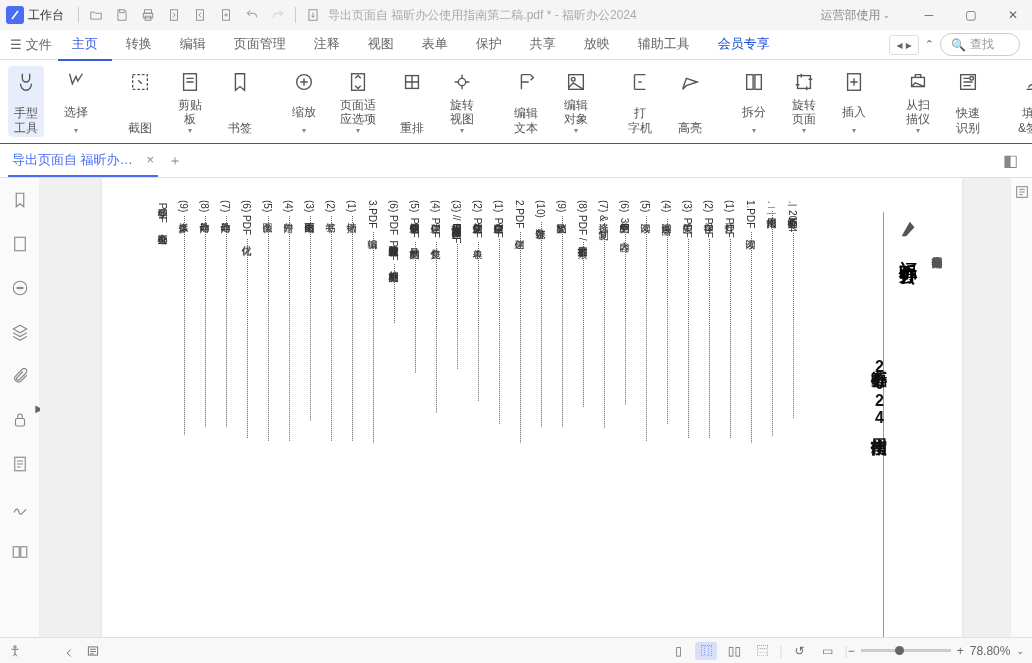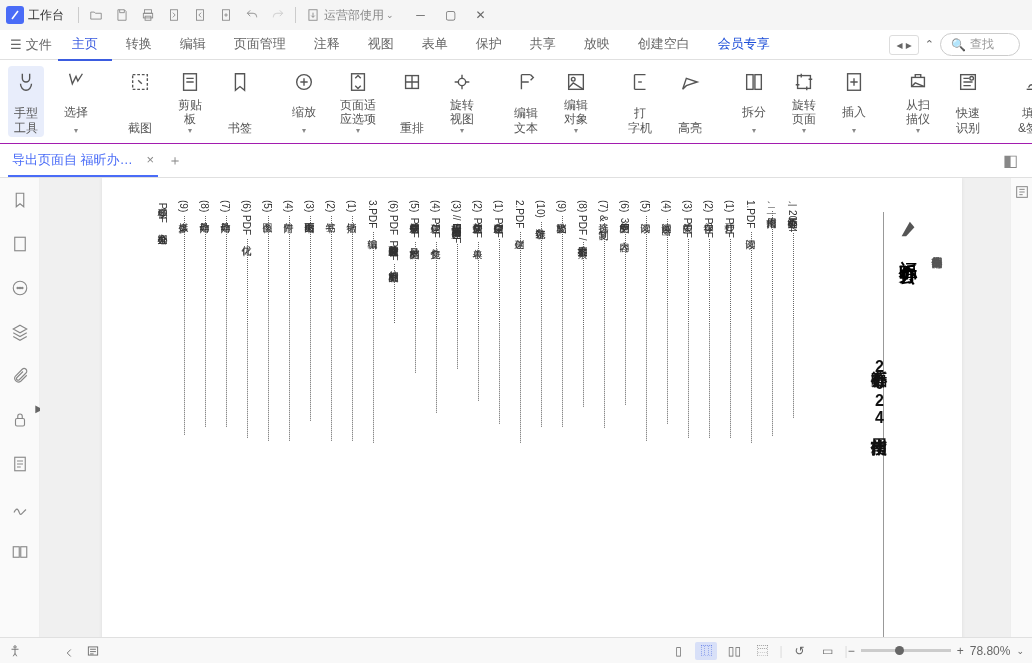--- a/index.html
+++ b/index.html
@@ -8,21 +8,21 @@
 
 .titlebar { height: 30px; background: #f5f5f5; display: flex; align-items: center; padding: 8px 6px; color: #888; font-size: 12px; }
 .titlebar .logo { width: 18px; height: 18px; background: #4a6cf7; border-radius: 3px; display: flex; align-items: center; justify-content: center; margin-right: 4px; }
 .titlebar .logo svg { width: 12px; height: 12px; fill: #fff; }
 .titlebar .workspace { color: #333; font-weight: 500; margin-right: 8px; }
 .titlebar .tb-icons { display: flex; gap: 4px; }
 .titlebar .tb-icon { width: 22px; height: 22px; display: flex; align-items: center; justify-content: center; color: #888; cursor: pointer; }
 .titlebar .tb-icon svg { width: 14px; height: 14px; fill: none; stroke: currentColor; stroke-width: 1.5; }
 .titlebar .sep { width: 1px; height: 16px; background: #ccc; margin: 0 6px; }
 .titlebar .doc-title { flex: 1; color: #aaa; margin-left: 4px; overflow: hidden; white-space: nowrap; text-overflow: ellipsis; }
-.titlebar .right-section { display: flex; align-items: center; gap: 4px; }
+.titlebar .right-section { display: flex; align-items: center; gap: 16px; }
 .titlebar .dd { color: #888; display: flex; align-items: center; gap: 2px; margin-right: 10px; }
 .titlebar .win-btn { width: 26px; height: 22px; display: flex; align-items: center; justify-content: center; color: #666; cursor: pointer; }
 
 
 .menubar { height: 30px; display: flex; align-items: center; border-bottom: 1px solid #e0e0e0; padding: 0 4px; }
 .menubar .menu-toggle { padding: 0 6px; color: #666; display: flex; align-items: center; gap: 4px; cursor: pointer; font-size: 13px; }
 .menubar .tabs { display: flex; }
 .menubar .tab { padding: 6px 14px; font-size: 13px; color: #666; cursor: pointer; }
 .menubar .tab.active { color: #3b5ce0; border-bottom: 2px solid #3b5ce0; }
 .menubar .vip { color: #1d4ed8; }
@@ -142,20 +142,21 @@
         </svg>
       </div>
   </div>
   <span class="sep"></span>
   <div class="tb-icon">
       <svg viewBox="0 0 24 24">
         <rect x="5" y="3" width="14" height="18"></rect>
         <path d="M12 8v8 M9 13l3 3 3-3"></path>
       </svg>
     </div>
+  <span class="doc-title">导出页面自 福昕办公使用指南第二稿.pdf * - 福昕办公2024</span>
   <div class="right-section">
     <span class="dd">
         <span>运营部使用</span>
         <span style="font-size:9px">⌄</span>
       </span>
     <div class="win-btn">─</div>
     <div class="win-btn">▢</div>
     <div class="win-btn">✕</div>
   </div>
 </div>
@@ -166,21 +167,21 @@
       <div class="tab active">主页</div>
       <div class="tab">转换</div>
       <div class="tab">编辑</div>
       <div class="tab">页面管理</div>
       <div class="tab">注释</div>
       <div class="tab">视图</div>
       <div class="tab">表单</div>
       <div class="tab">保护</div>
       <div class="tab">共享</div>
       <div class="tab">放映</div>
-      <div class="tab">创建空白</div>
+      <div class="tab">辅助工具</div>
       <div class="tab vip">会员专享</div>
     </div>
   <div class="spacer"></div>
   <div class="right-controls">
     <span class="nav-chip">◂ ▸</span>
     <span style="font-size:11px;color:#666">⌃</span>
     <div class="search-box">🔍 <span>查找</span></div>
   </div>
 </div>
 

